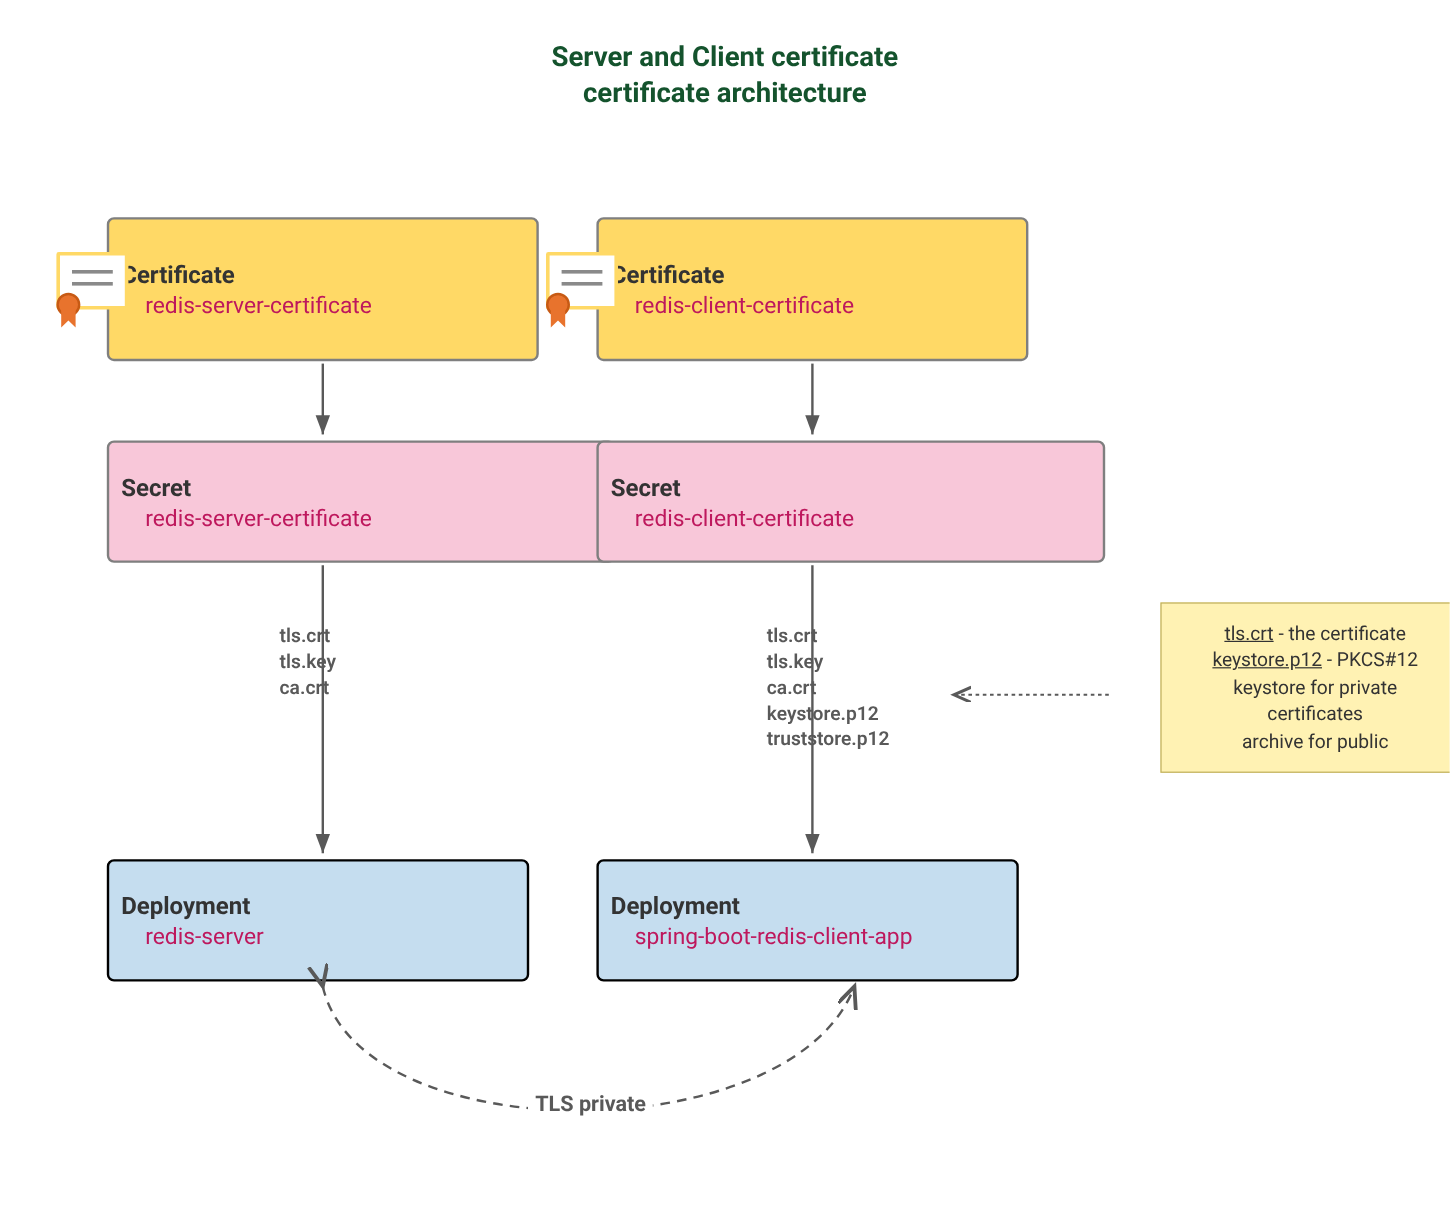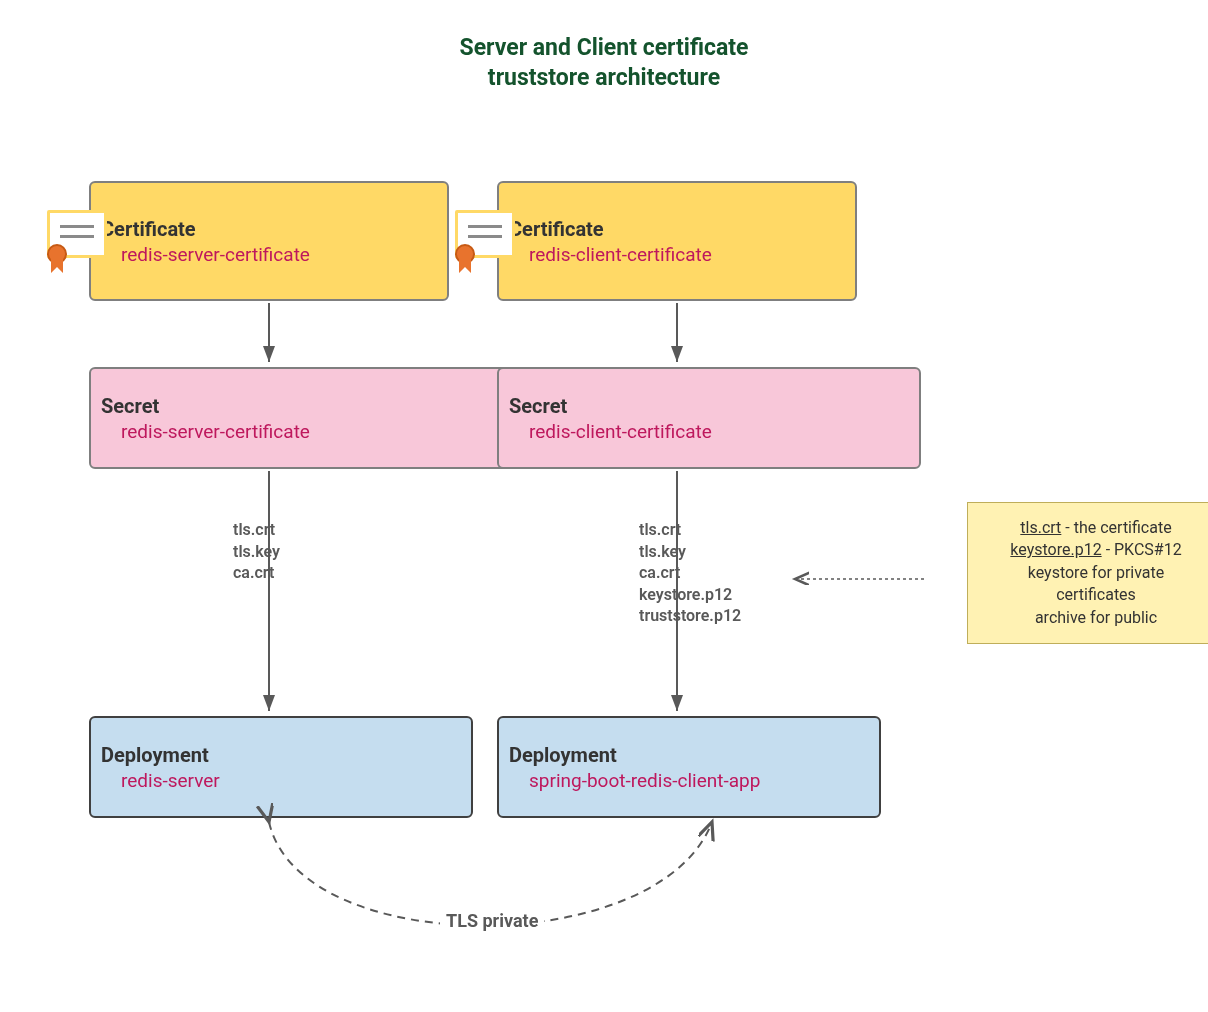--- a/index.html
+++ b/index.html
@@ -34,22 +34,22 @@
     height: 120px;
   }
   .secret-box {
     background: #f8c7d9;
     border: 2px solid #7f7f7f;
     width: 424px;
     height: 102px;
   }
   .deploy-box {
     background: #c5ddef;
-    border: 2px solid #404040;
-    width: 384px;
+    border: 2px solid #000000;
+    width: 352px;
     height: 102px;
   }
   .box-title {
     font-weight: 700;
     font-size: 20px;
     color: #333;
   }
   .box-sub {
     font-size: 19px;
     color: #be185d;
@@ -114,21 +114,21 @@
     left: 0; top: 0;
     width: 1208px; height: 1012px;
     pointer-events: none;
   }
 </style>
 </head>
 <body>
 
 <div class="title" style="top:33px;">
   <span>Server and Client certificate</span><br>
-  <span>truststore architecture</span>
+  <span>certificate architecture</span>
 </div>
 
 <div class="box cert-box" style="left:89px; top:181px;">
   <div class="cert-badge"></div>
   <div class="cert-ribbon">
     <svg width="28" height="34">
         <circle cx="14" cy="11" r="9" fill="#e8732d" stroke="#c75a14" stroke-width="2"></circle>
         <path d="M8 16 L8 30 L14 24 L20 30 L20 16 Z" fill="#e8732d"></path>
       </svg>
   </div>

